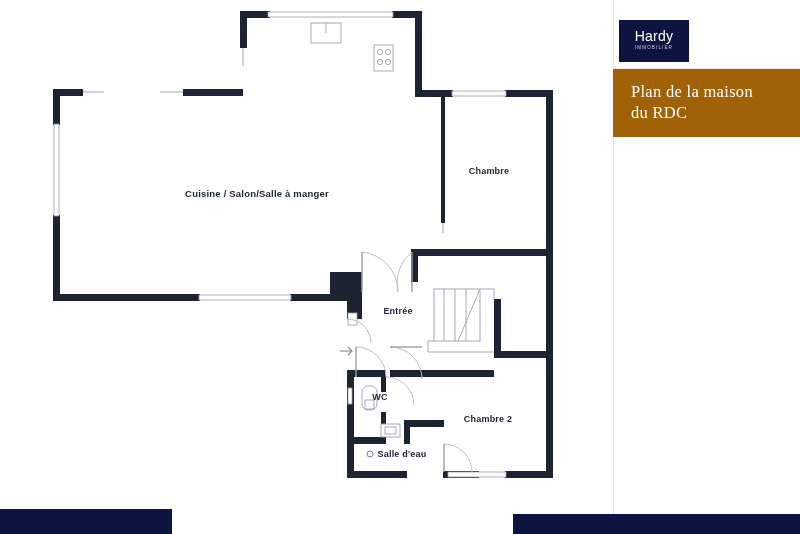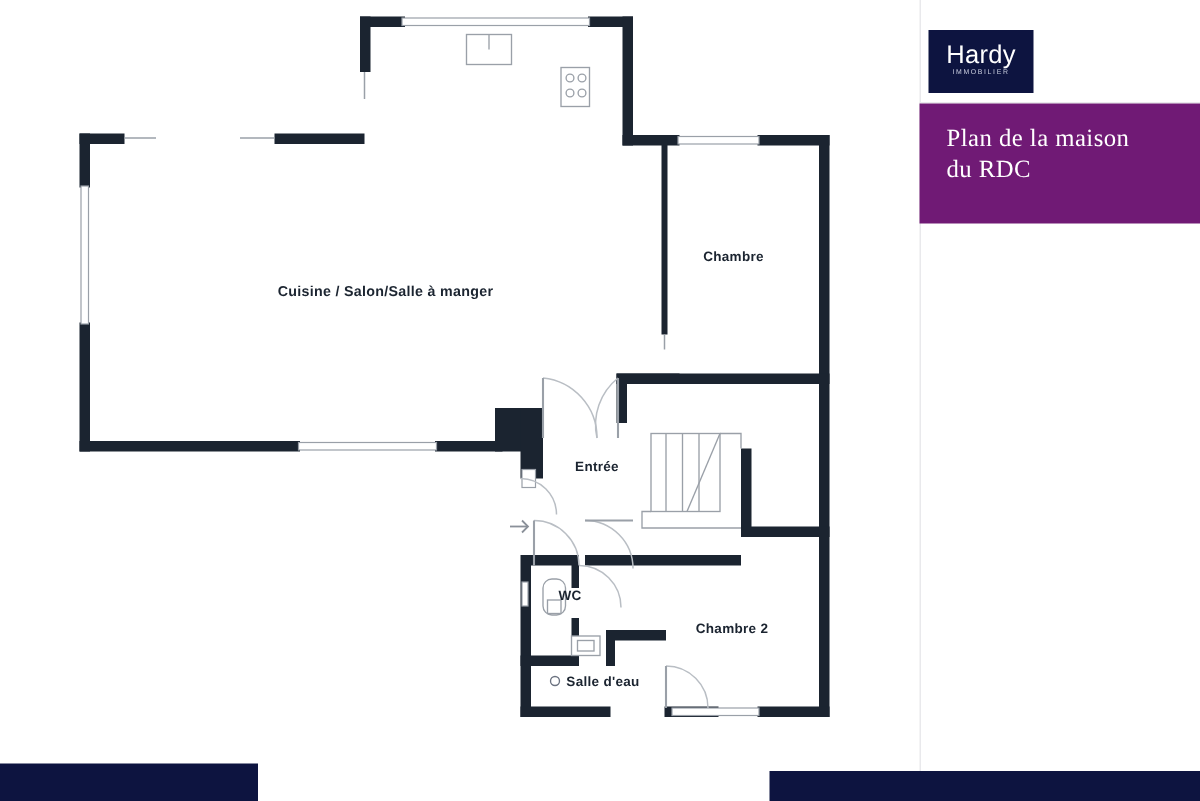--- a/index.html
+++ b/index.html
@@ -44,41 +44,41 @@
     background: #0d1440;
     display: flex;
     flex-direction: column;
     align-items: center;
     justify-content: center;
     box-sizing: border-box;
   }
   #brand-logo .logo-name {
     color: #ffffff;
     font-family: "Liberation Sans", sans-serif;
-    font-size: 17px;
+    font-size: 14px;
     font-weight: normal;
     line-height: 13px;
     letter-spacing: 0.2px;
   }
   #brand-logo .logo-sub {
     color: #c8ccdd;
     font-family: "Liberation Sans", sans-serif;
     font-size: 4.6px;
     letter-spacing: 1.1px;
     line-height: 8px;
     margin-top: 1px;
   }
 
   #title-banner {
     position: absolute;
     left: 613px;
     top: 69px;
     width: 187px;
-    height: 80px;
-    background: #701a75;
+    height: 68px;
+    background: #a16207;
     box-sizing: border-box;
     padding: 12px 4px 0 18px;
   }
   #title-banner .banner-text {
     color: #ffffff;
     font-family: "Liberation Serif", serif;
     font-size: 16.5px;
     line-height: 21px;
     letter-spacing: 0.3px;
     display: block;

